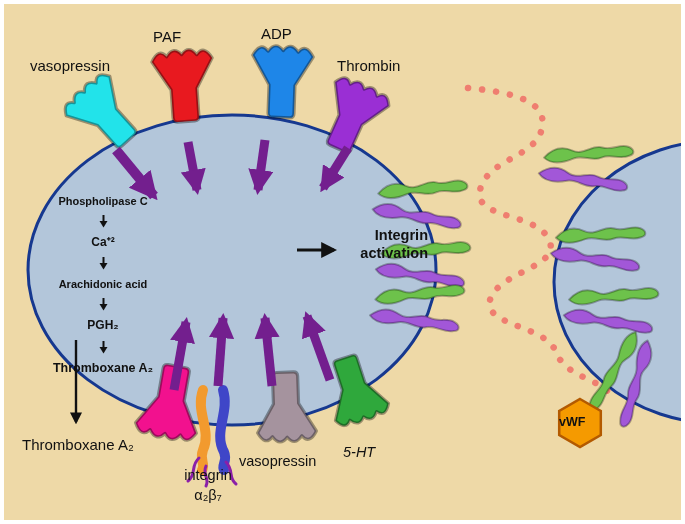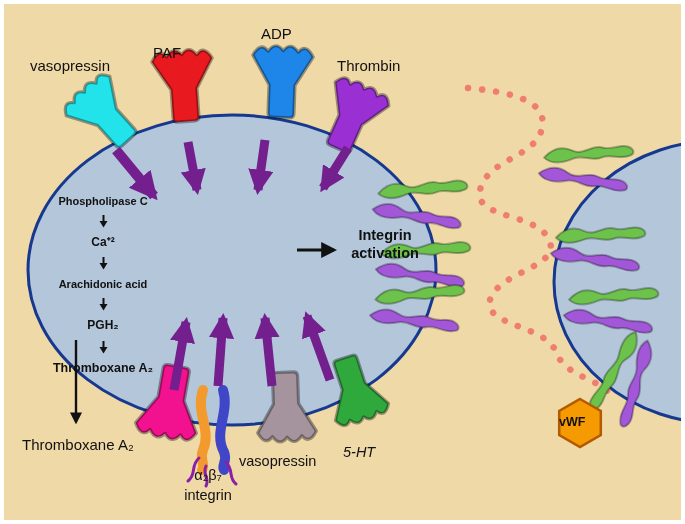--- a/index.html
+++ b/index.html
@@ -21,21 +21,21 @@
   }
   .c-step{font-weight:bold;line-height:1.1;}
   .fs11{font-size:11px;} .fs12{font-size:12px;} .fs125{font-size:12.5px;}
   .c-arrow{margin:-1px 0;}
   .pa{
     position:absolute;left:178px;top:228px;width:112px;
     font-size:17.5px;font-weight:bold;text-align:center;line-height:1.25;
   }
   .ia{
     position:absolute;left:342px;top:226px;width:86px;
-    font-size:14.5px;font-weight:bold;text-align:center;line-height:1.25;
+    font-size:14.5px;font-weight:bold;text-align:right;line-height:1.25;
   }
   .integrin-lbl{
     position:absolute;left:168px;top:466px;width:80px;
     text-align:center;font-size:14.5px;line-height:1.35;
   }
   .vwf-lbl{
     position:absolute;left:559px;top:415px;width:24px;
     text-align:center;font-size:12.5px;font-weight:bold;
   }
 </style>
@@ -109,30 +109,30 @@
     <line class="arrow-purple" x1="174" y1="390" x2="186" y2="322" stroke-width="9" marker-end="url(#ah-purple)"></line>
     <line class="arrow-purple" x1="218" y1="386" x2="223" y2="318" stroke-width="9" marker-end="url(#ah-purple)"></line>
     <line class="arrow-purple" x1="272" y1="386" x2="265" y2="318" stroke-width="9" marker-end="url(#ah-purple)"></line>
     <line class="arrow-purple" x1="330" y1="380" x2="307" y2="316" stroke-width="9" marker-end="url(#ah-purple)"></line>
 
     <line class="arrow-black" x1="297" y1="250" x2="334" y2="250" stroke-width="3.2" marker-end="url(#ah-black)"></line>
     <line class="arrow-black" x1="76" y1="340" x2="76" y2="422" stroke-width="2.4" marker-end="url(#ah-black)"></line>
   </svg>
 
   <div class="lbl" style="left:30px;top:57px;">vasopressin</div>
-  <div class="lbl" style="left:153px;top:44px;">PAF</div>
+  <div class="lbl" style="left:153px;top:28px;">PAF</div>
   <div class="lbl" style="left:261px;top:25px;">ADP</div>
   <div class="lbl" style="left:337px;top:57px;">Thrombin</div>
   <div class="lbl" style="left:22px;top:436px;">Thromboxane A₂</div>
   <div class="lbl" style="left:239px;top:453px;font-size:14.5px;">vasopressin</div>
   <div class="lbl" style="left:343px;top:444px;font-size:14.5px;font-style:italic;">5-HT</div>
 
   <div class="integrin-lbl">
+    <div>integrin</div>
     <div>α₂β₇</div>
-    <div>integrin</div>
   </div>
 
   <div class="vwf-lbl">vWF</div>
 
   <div class="cascade">
     <div class="c-step fs11">Phospholipase C</div>
     <svg class="c-arrow" width="11" height="13" viewBox="0 0 11 13">
         <line x1="5.5" y1="0" x2="5.5" y2="7" stroke="#111" stroke-width="2"></line>
         <path d="M1.5,6 L9.5,6 L5.5,12.5 Z" fill="#111"></path>
       </svg>

